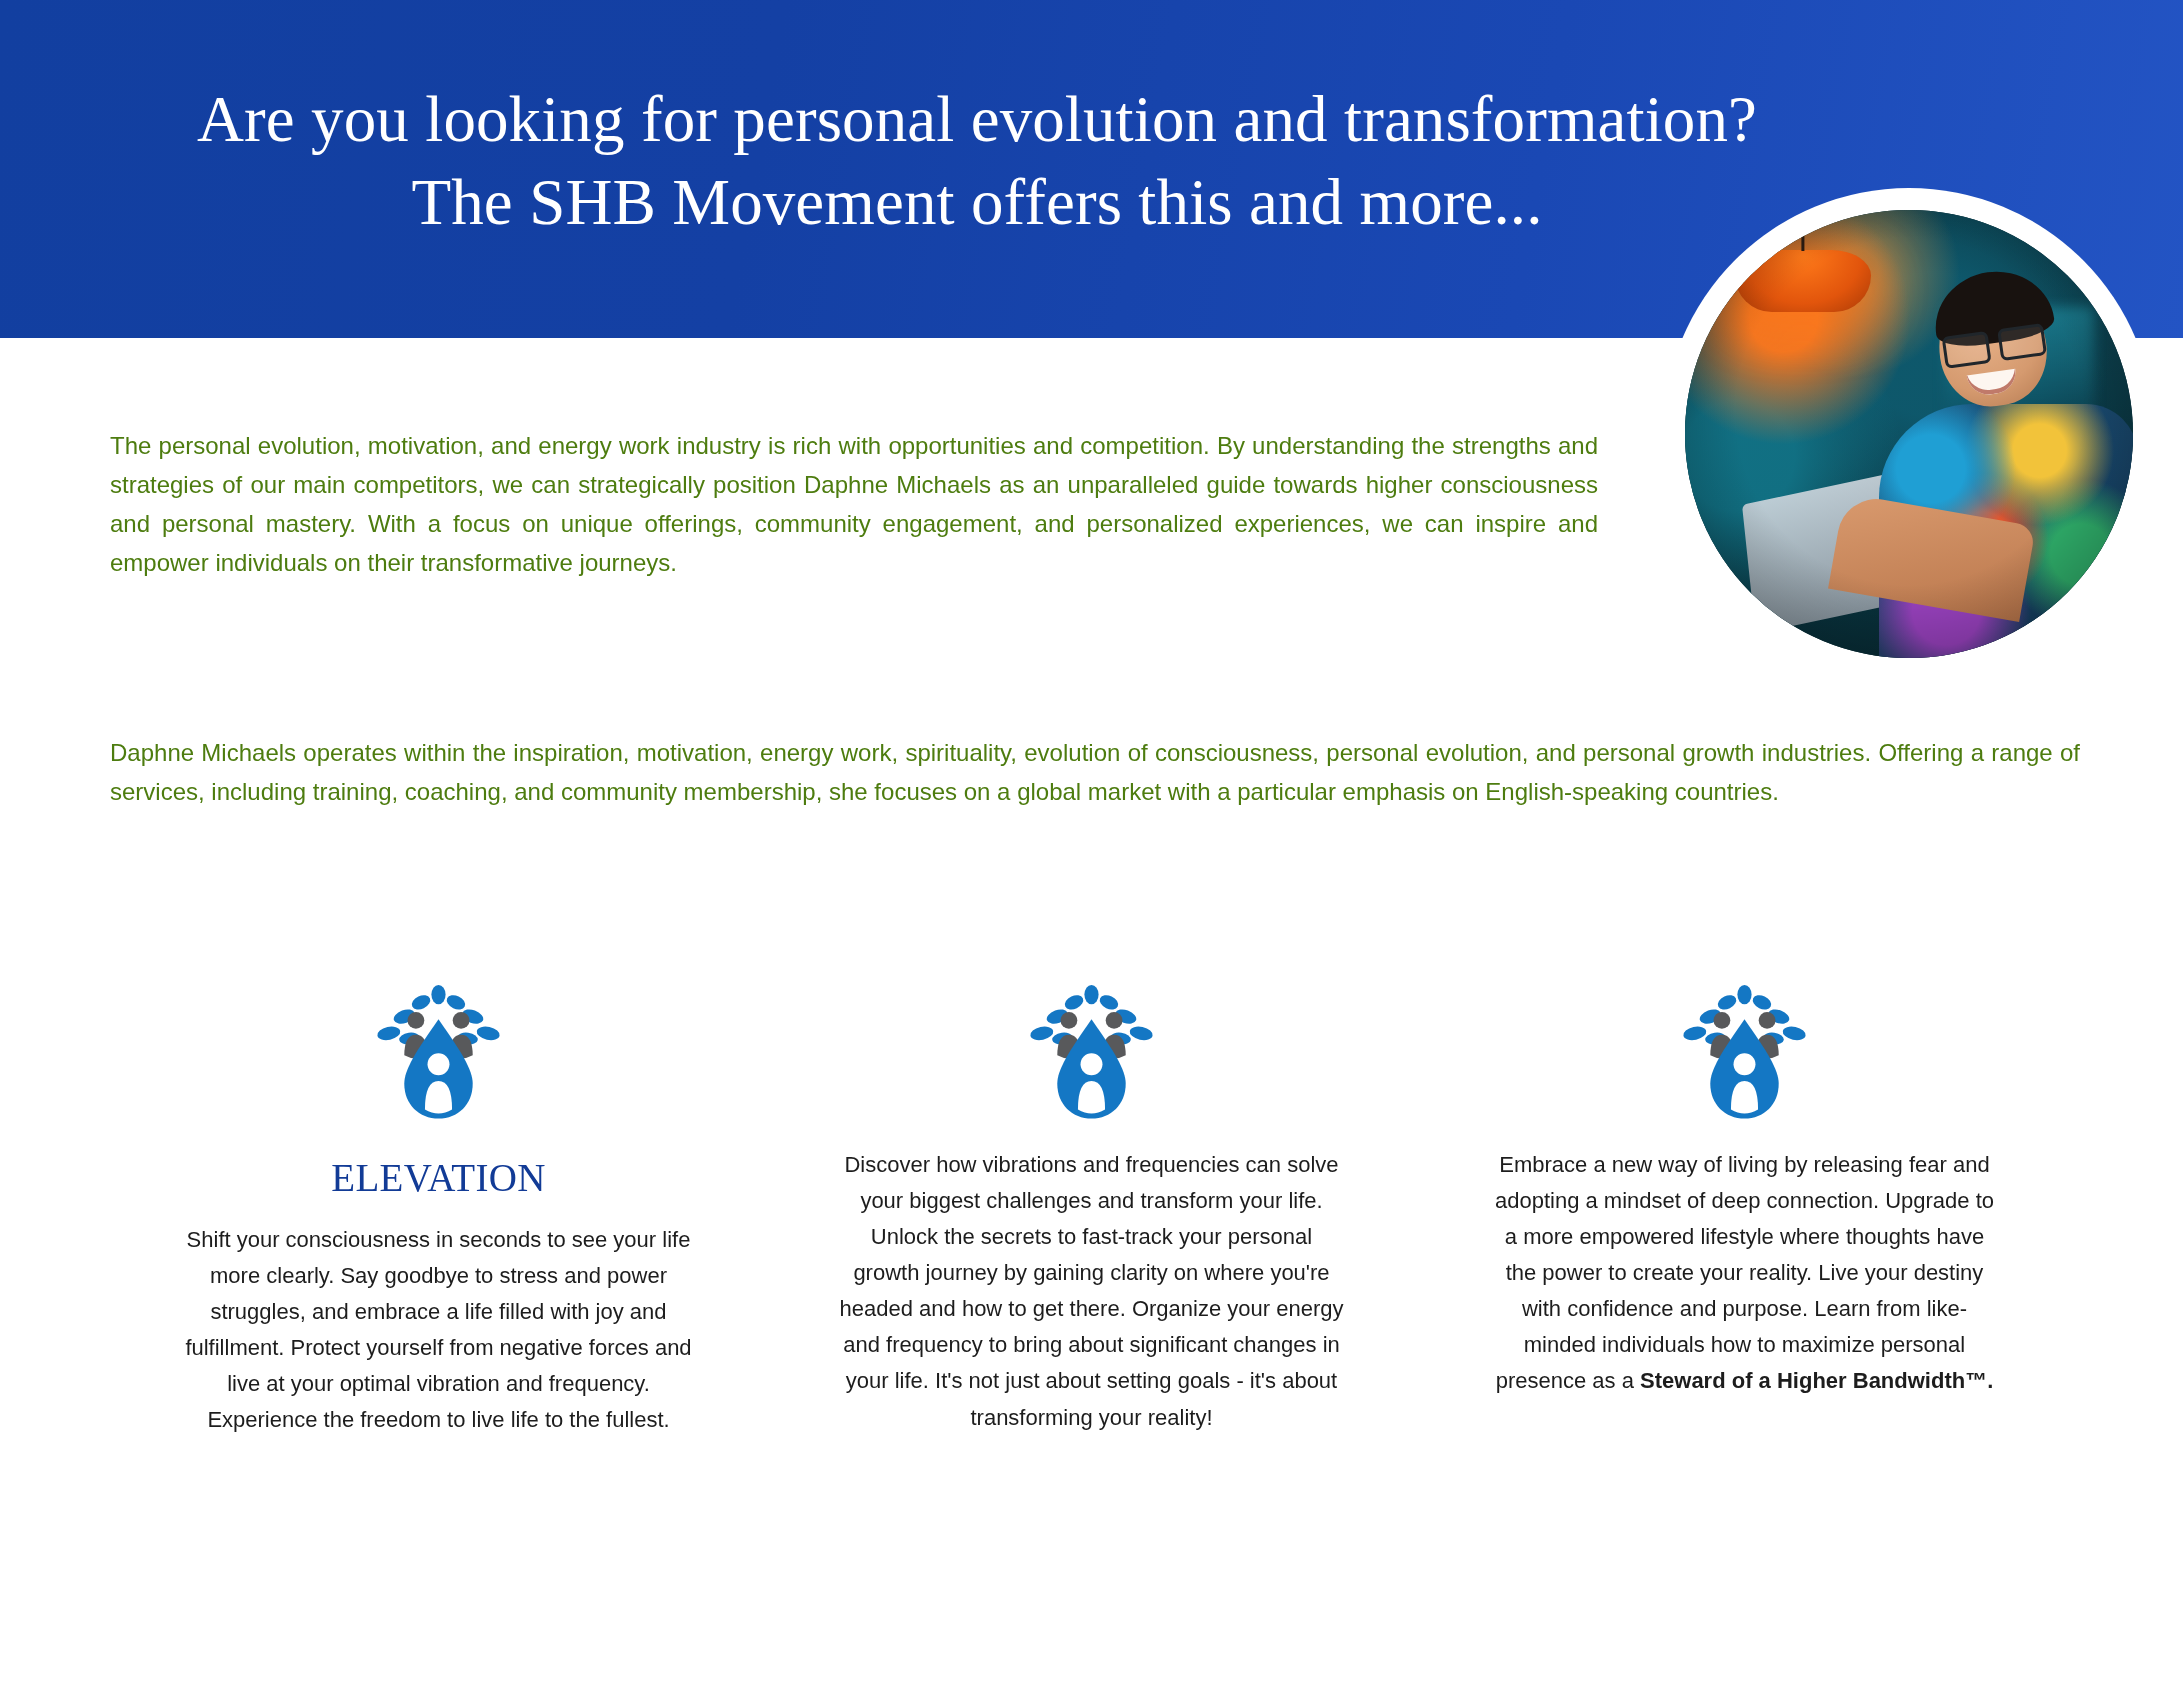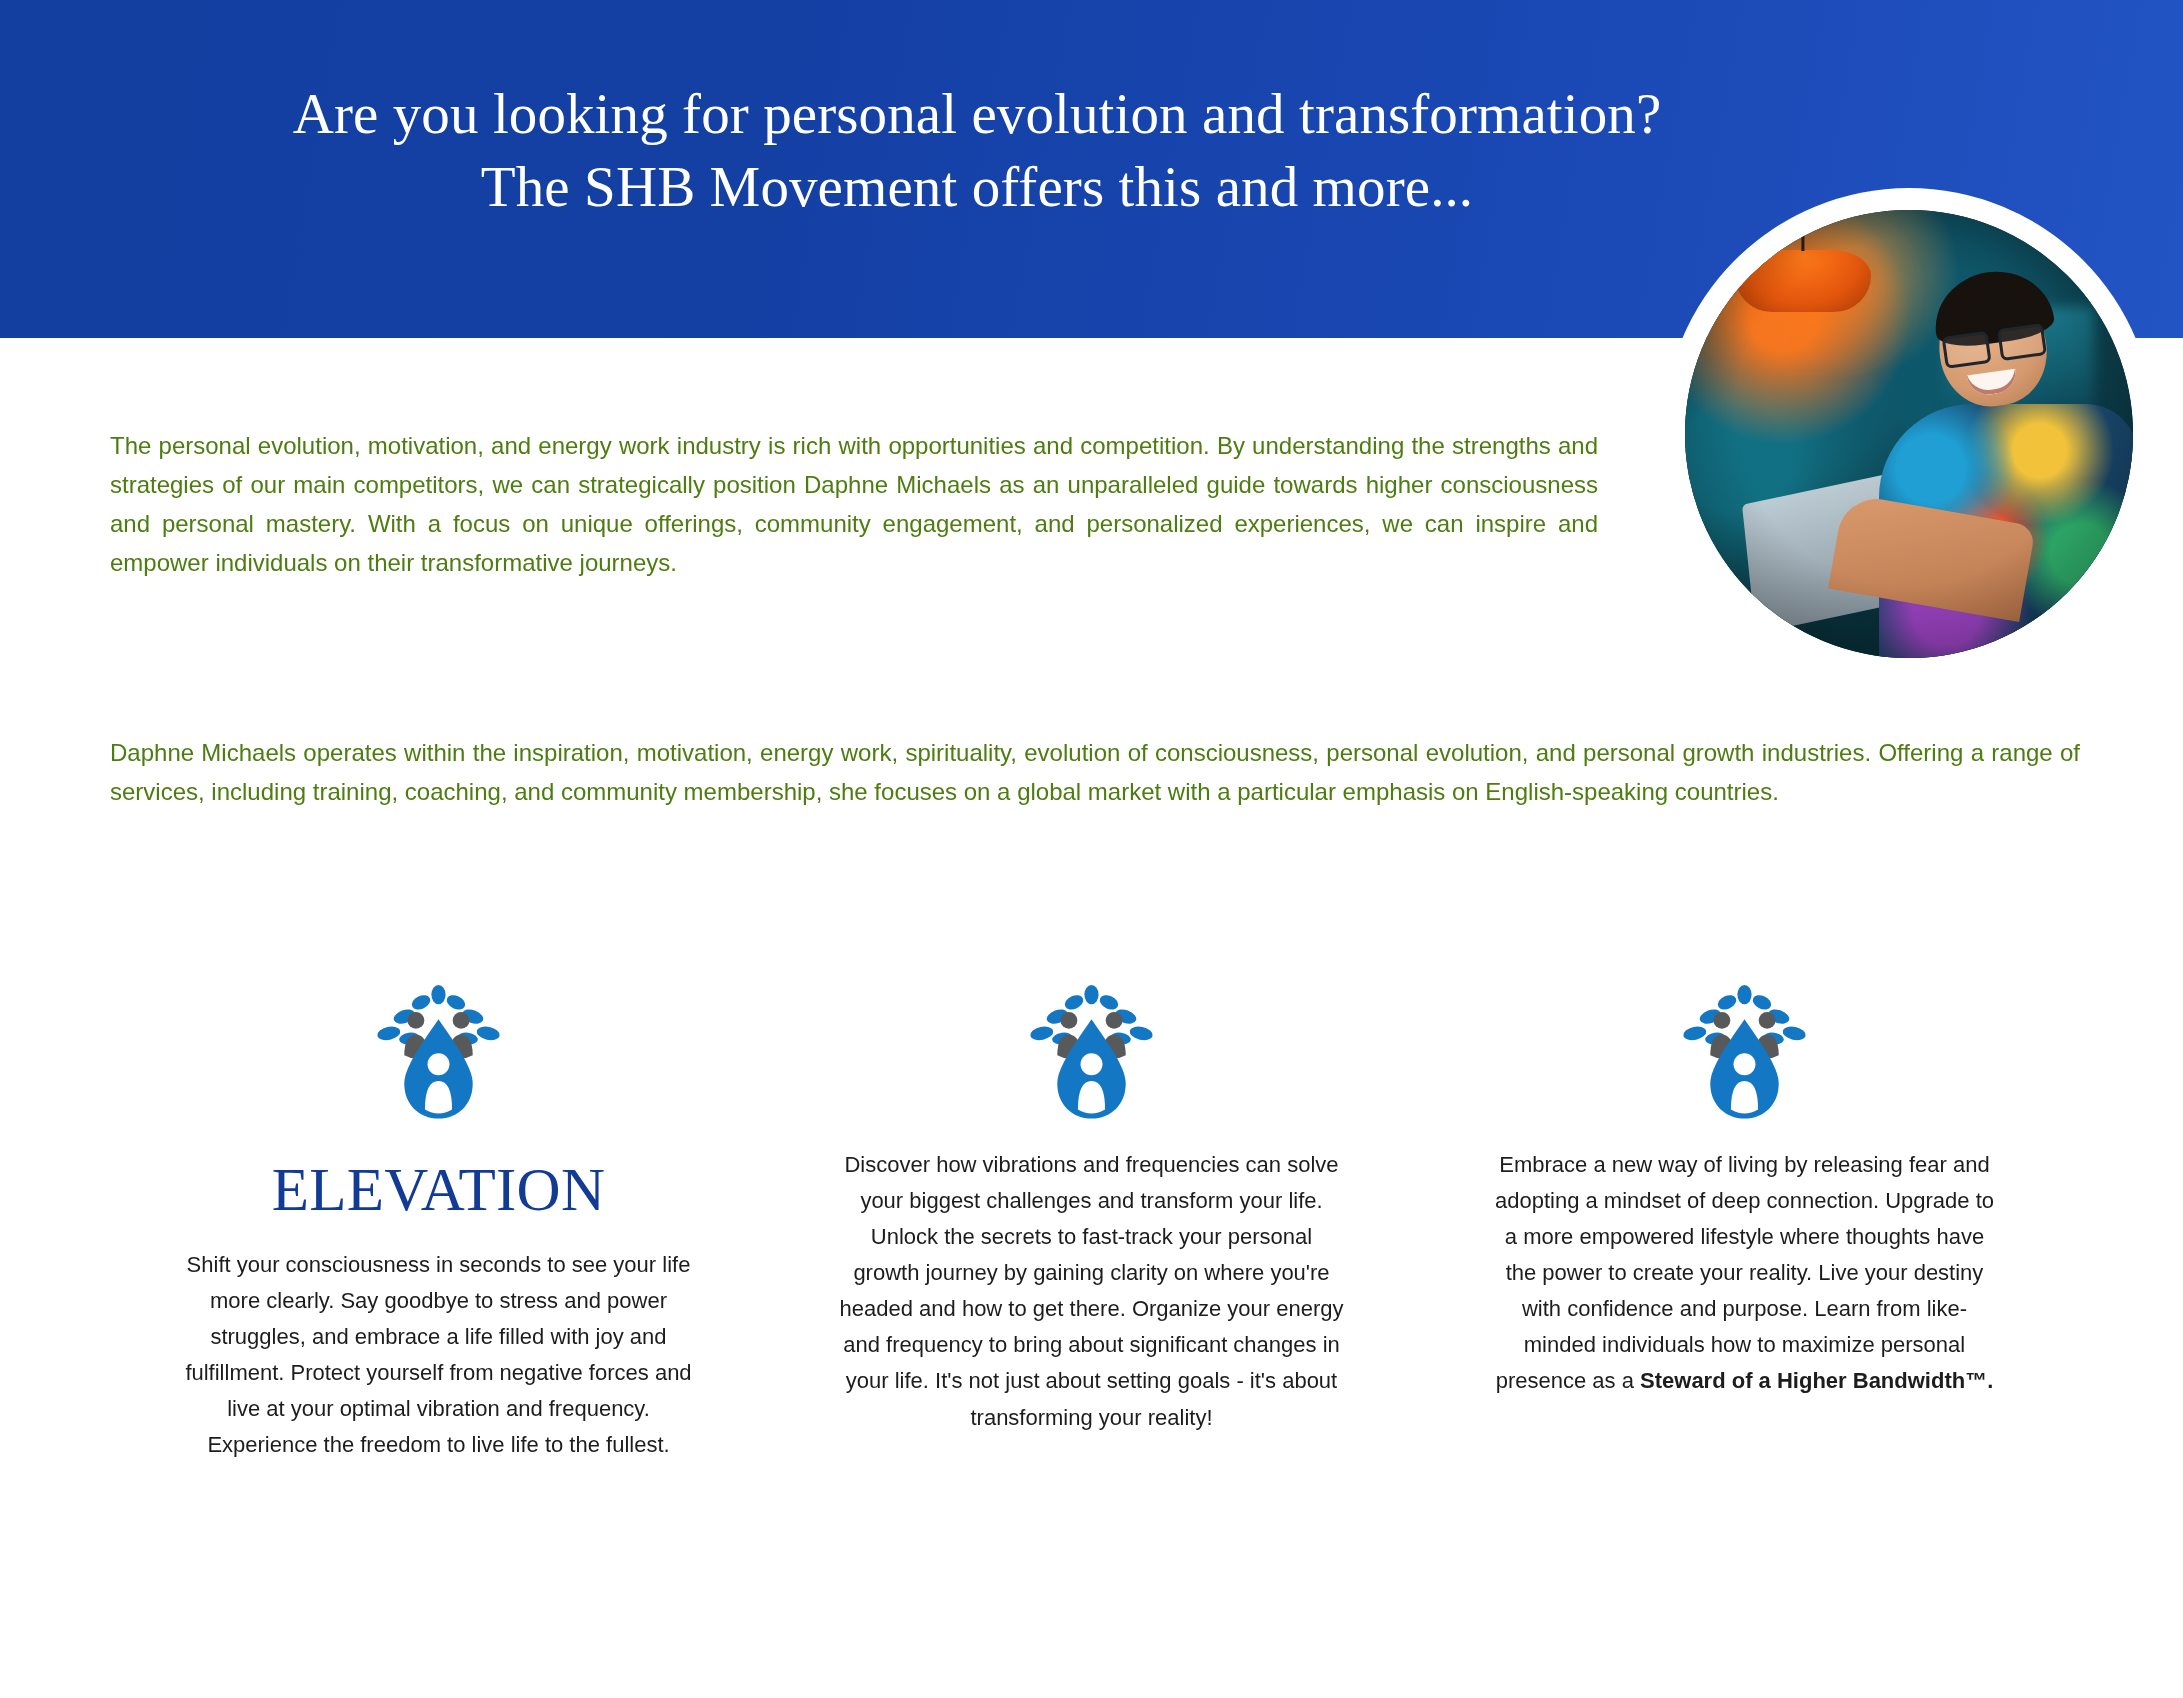--- a/index.html
+++ b/index.html
@@ -26,21 +26,21 @@
     overflow: hidden;
   }
   .header-title {
     position: absolute;
     top: 78px;
     left: 0;
     width: 1954px;
     text-align: center;
     color: #ffffff;
     font-family: "Liberation Serif", serif;
-    font-size: 57px;
+    font-size: 65px;
     line-height: 1.28;
     letter-spacing: 0.1px;
     white-space: pre-line;
   }
 
   
   .hero-wrap {
     position: absolute;
     top: 188px;
     left: 1663px;
@@ -233,21 +233,21 @@
     align-items: center;
   }
   .pillar-logo {
     width: 149px;
     height: 142px;
     position: relative;
   }
   .pillar-title {
     margin-top: 30px;
     font-family: "Liberation Serif", serif;
-    font-size: 61px;
+    font-size: 39px;
     color: #123b96;
     letter-spacing: 0.3px;
     text-align: center;
     white-space: nowrap;
   }
   .pillar-body {
     margin-top: 22px;
     width: 511px;
     font-size: 22px;
     line-height: 1.64;

